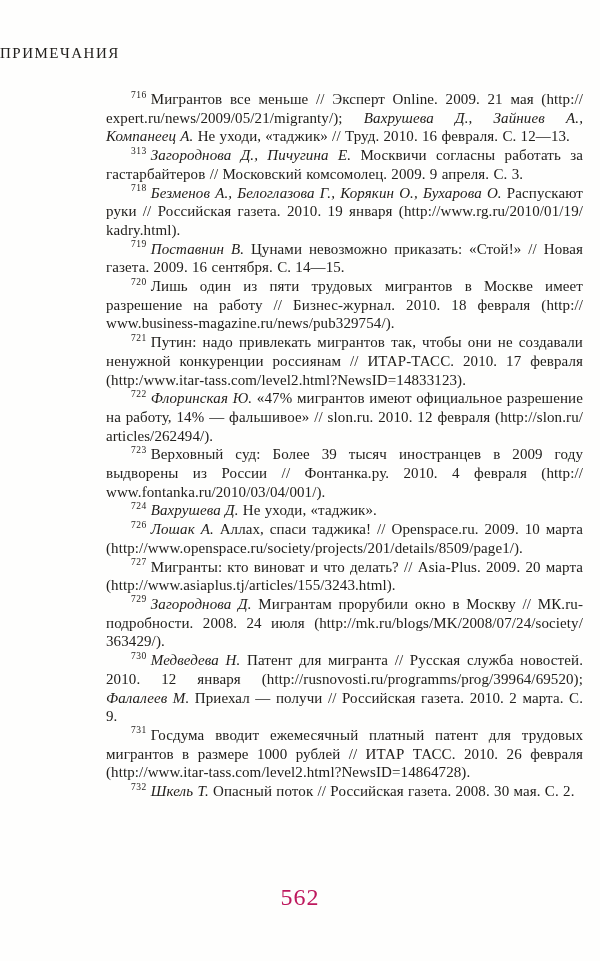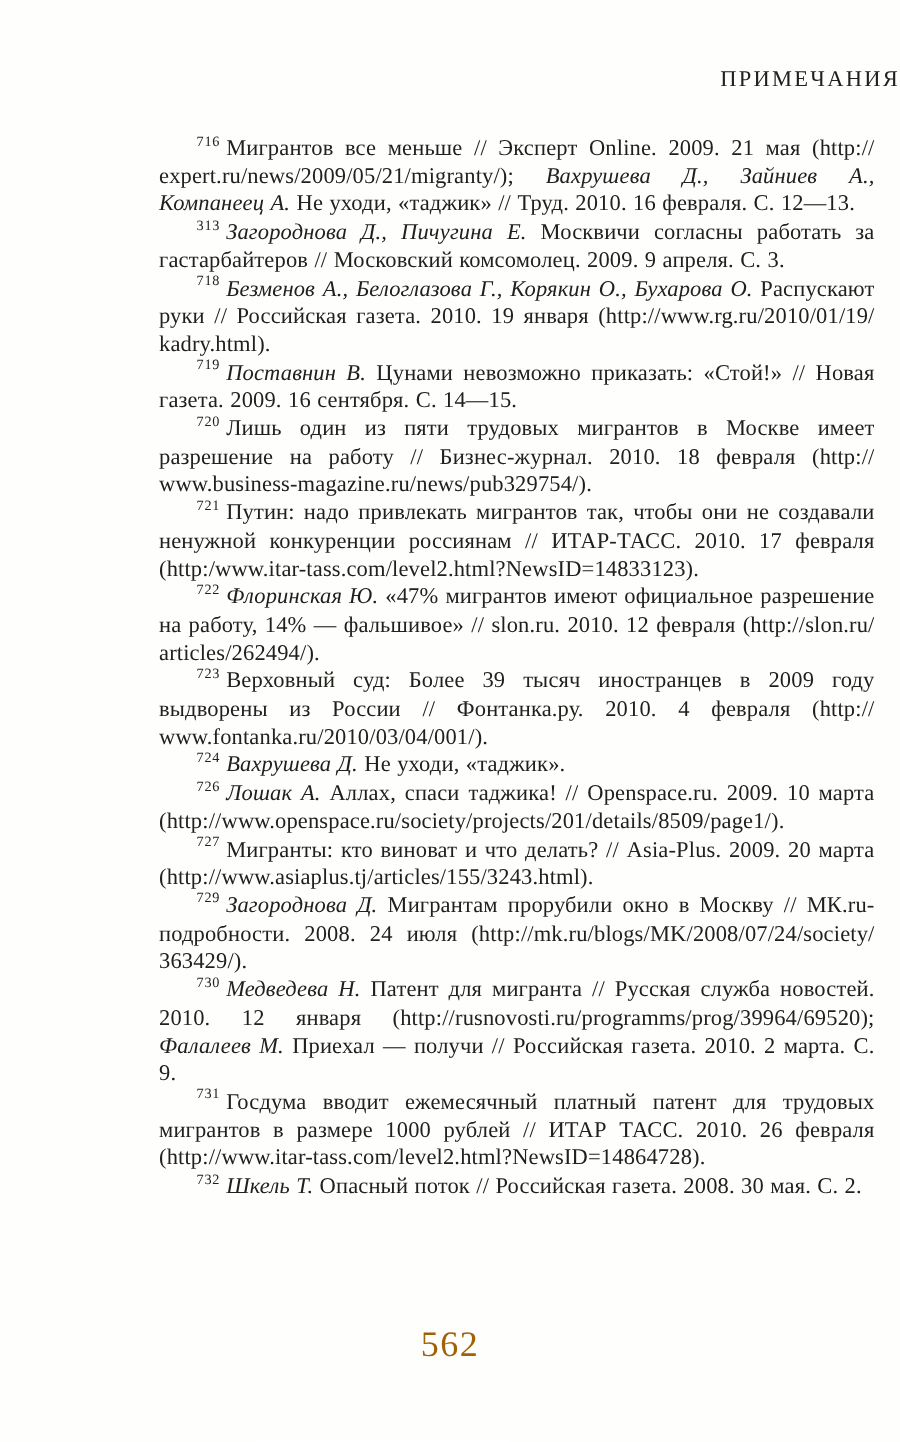--- a/index.html
+++ b/index.html
@@ -14,21 +14,21 @@
     background: #fefefd;
     font-family: "Liberation Serif", "DejaVu Serif", serif;
     color: #22201d;
     overflow: hidden;
   }
   .running-header {
     position: absolute;
     top: 45px;
     left: 0;
     width: 100%;
-    text-align: right;
+    text-align: left;
     font-size: 15px;
     letter-spacing: 1.5px;
     color: #22201d;
   }
   .notes {
     position: absolute;
     top: 90px;
     left: 62px;
     width: 477px;
     font-size: 15px;
@@ -55,21 +55,21 @@
     font-style: italic;
   }
   .page-number {
     position: absolute;
     top: 884px;
     left: 0;
     width: 100%;
     text-align: center;
     font-size: 24px;
     letter-spacing: 1px;
-    color: #a16207;
+    color: #be185d;
   }
 </style>
 </head>
 <body>
 
 <div class="page">
   <div class="running-header">ПРИМЕЧАНИЯ</div>
 
   <div class="notes">
       <p class="note"><sup class="note-num">716</sup><span>Мигрантов все меньше /<wbr>/<wbr> Эксперт Online. 2009. 21 мая (http:/<wbr>/<wbr>expert.ru/<wbr>news/<wbr>2009/<wbr>05/<wbr>21/<wbr>migranty/<wbr>); </span><em>Вахрушева Д., Зайниев А., Компанеец А.</em><span> Не уходи, «таджик» /<wbr>/<wbr> Труд. 2010. 16 февраля. С. 12—13.</span></p>

